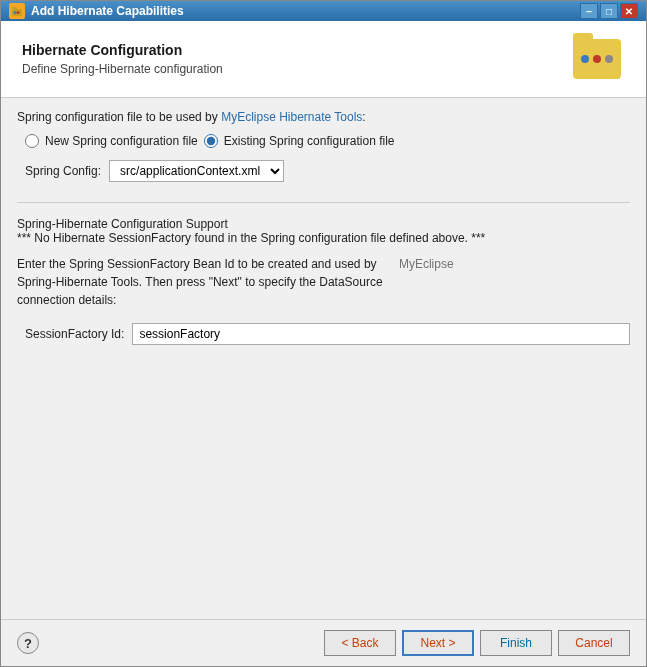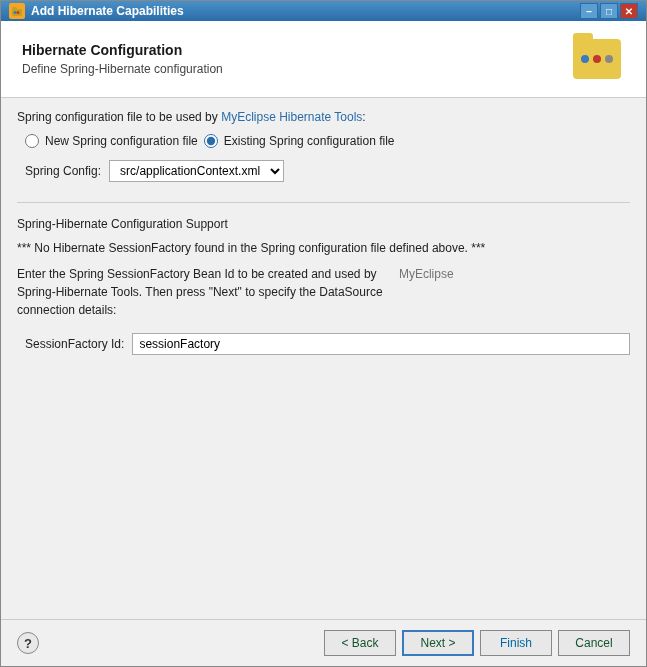--- a/index.html
+++ b/index.html
@@ -177,21 +177,20 @@
     }
     .divider {
       border: none;
       border-top: 1px solid #ccc;
       margin: 14px 0;
     }
     .section-title {
       font-size: 12px;
       font-weight: normal;
       color: #222;
-      margin-bottom: 10px;
     }
     .warning-text {
       font-size: 12px;
       color: #222;
       margin-bottom: 10px;
     }
     .info-text {
       font-size: 12px;
       color: #222;
       margin-bottom: 14px;
@@ -254,21 +253,21 @@
       gap: 6px;
     }
     .footer-btn {
       min-width: 72px;
       height: 26px;
       border: 1px solid #888;
       background: #e8e8e8;
       font-size: 12px;
       padding: 0 12px;
       cursor: pointer;
-      color: #14532d;
+      color: #c2410c;
     }
     .footer-btn.primary {
       border: 2px solid #3a7abf;
       background: #e8e8e8;
     }
     .footer-btn:disabled {
       color: #0369a1;
       cursor: default;
     }
   </style>

